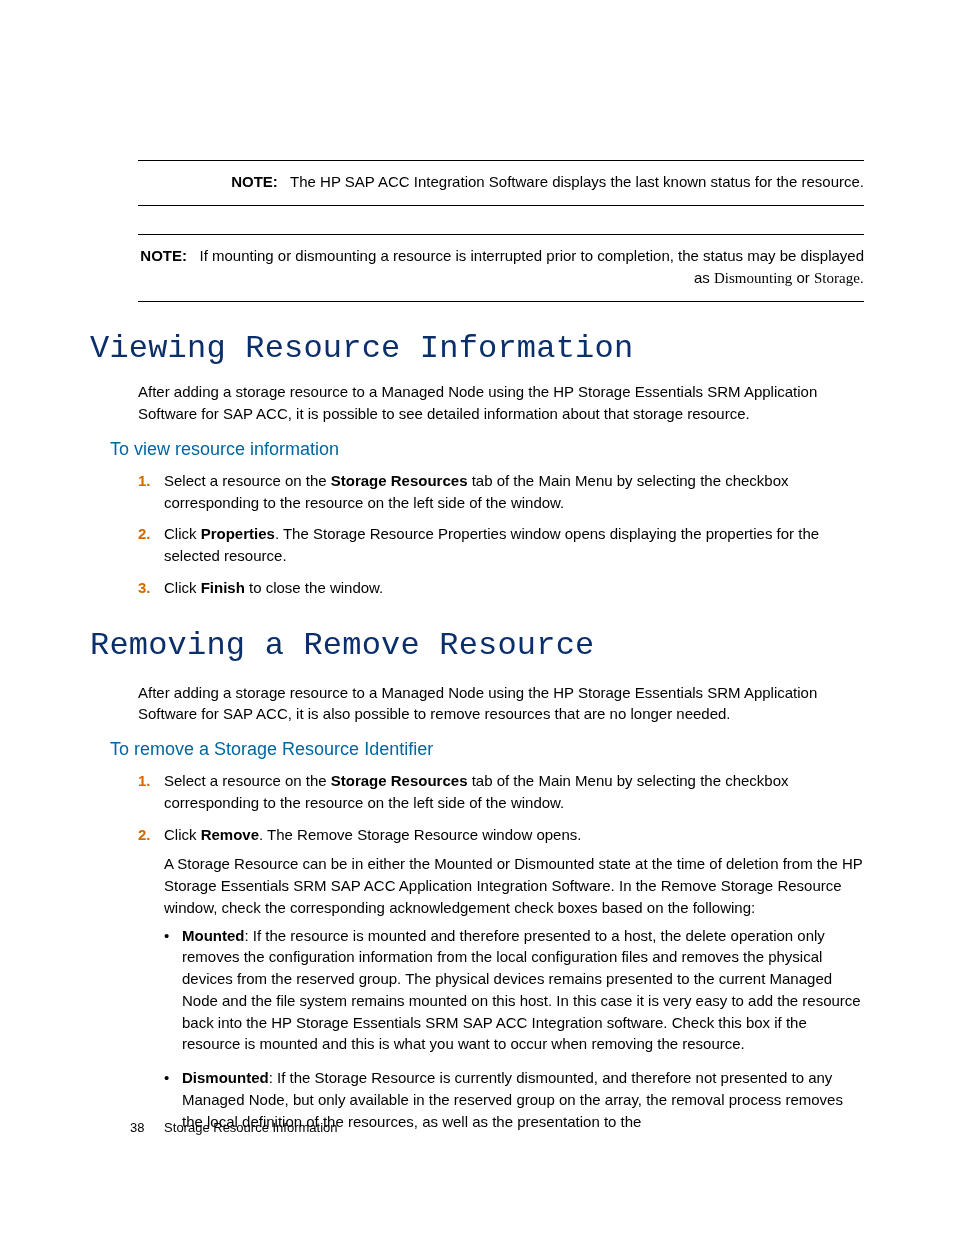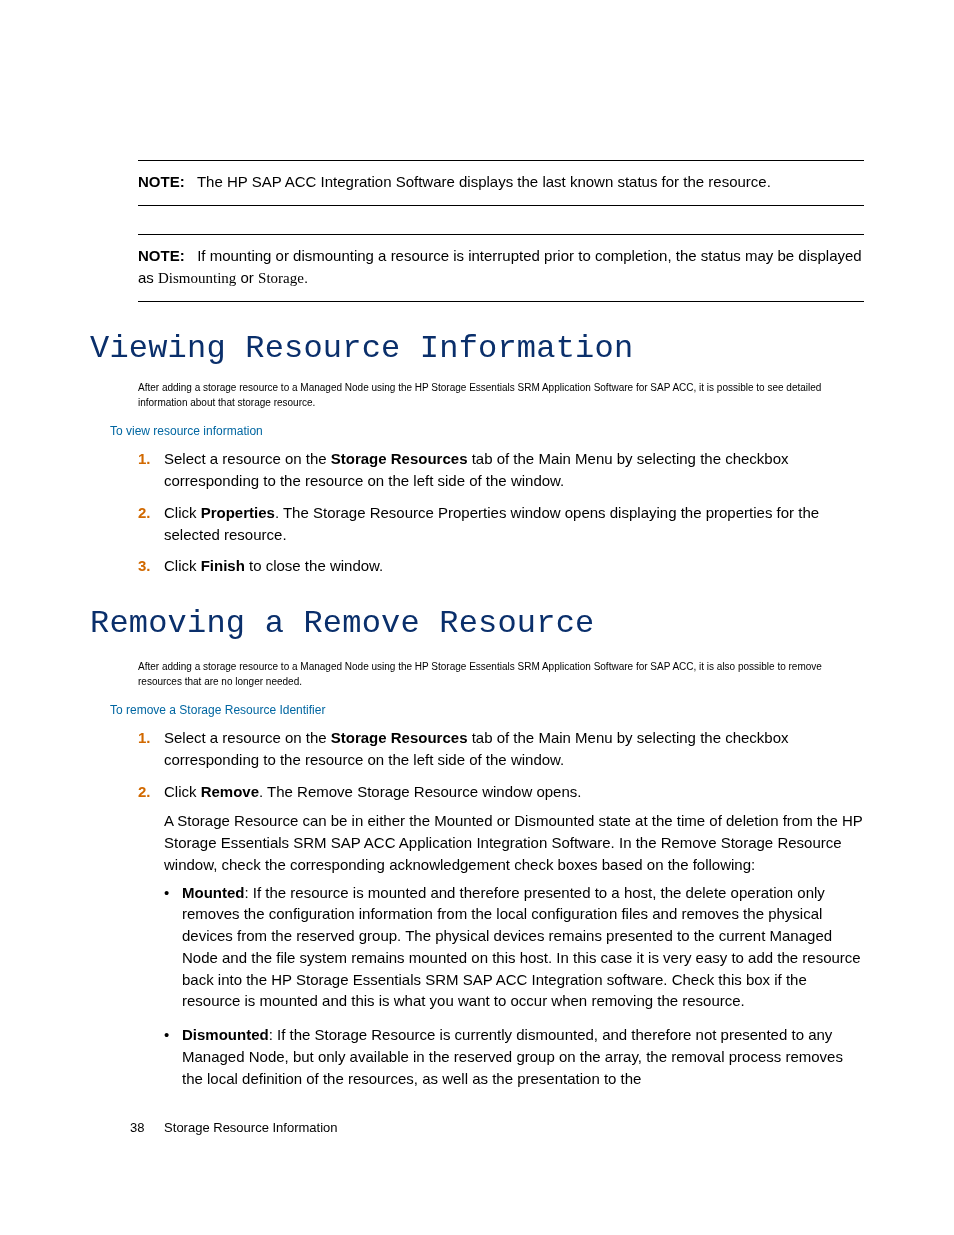--- a/index.html
+++ b/index.html
@@ -15,46 +15,47 @@
   .note-box {
     border-top: 1.5px solid #000;
     border-bottom: 1.5px solid #000;
     padding: 10px 0 12px 0;
     margin-bottom: 28px;
     margin-left: 48px;
   }
   .note-box p {
     font-size: 15px;
     line-height: 1.45;
+    text-align: right;
   }
   .note-label {
     font-weight: bold;
   }
   .mono {
     font-family: Liberation Serif, serif;
     font-size: 15px;
   }
   h1.section {
     font-family: Liberation Mono, monospace;
     font-weight: normal;
     color: #0a2f6b;
     font-size: 32px;
     margin-top: 12px;
     margin-bottom: 14px;
     letter-spacing: 0.2px;
   }
   .body-para {
-    font-size: 10px;
+    font-size: 15px;
     line-height: 1.45;
     margin-left: 48px;
     margin-bottom: 14px;
   }
   .sub-heading {
     color: #0066a1;
-    font-size: 12px;
+    font-size: 18px;
     margin-left: 20px;
     margin-bottom: 10px;
     margin-top: 6px;
   }
   ol.steps {
     list-style: none;
     margin-left: 48px;
     counter-reset: step;
   }
   ol.steps > li {

